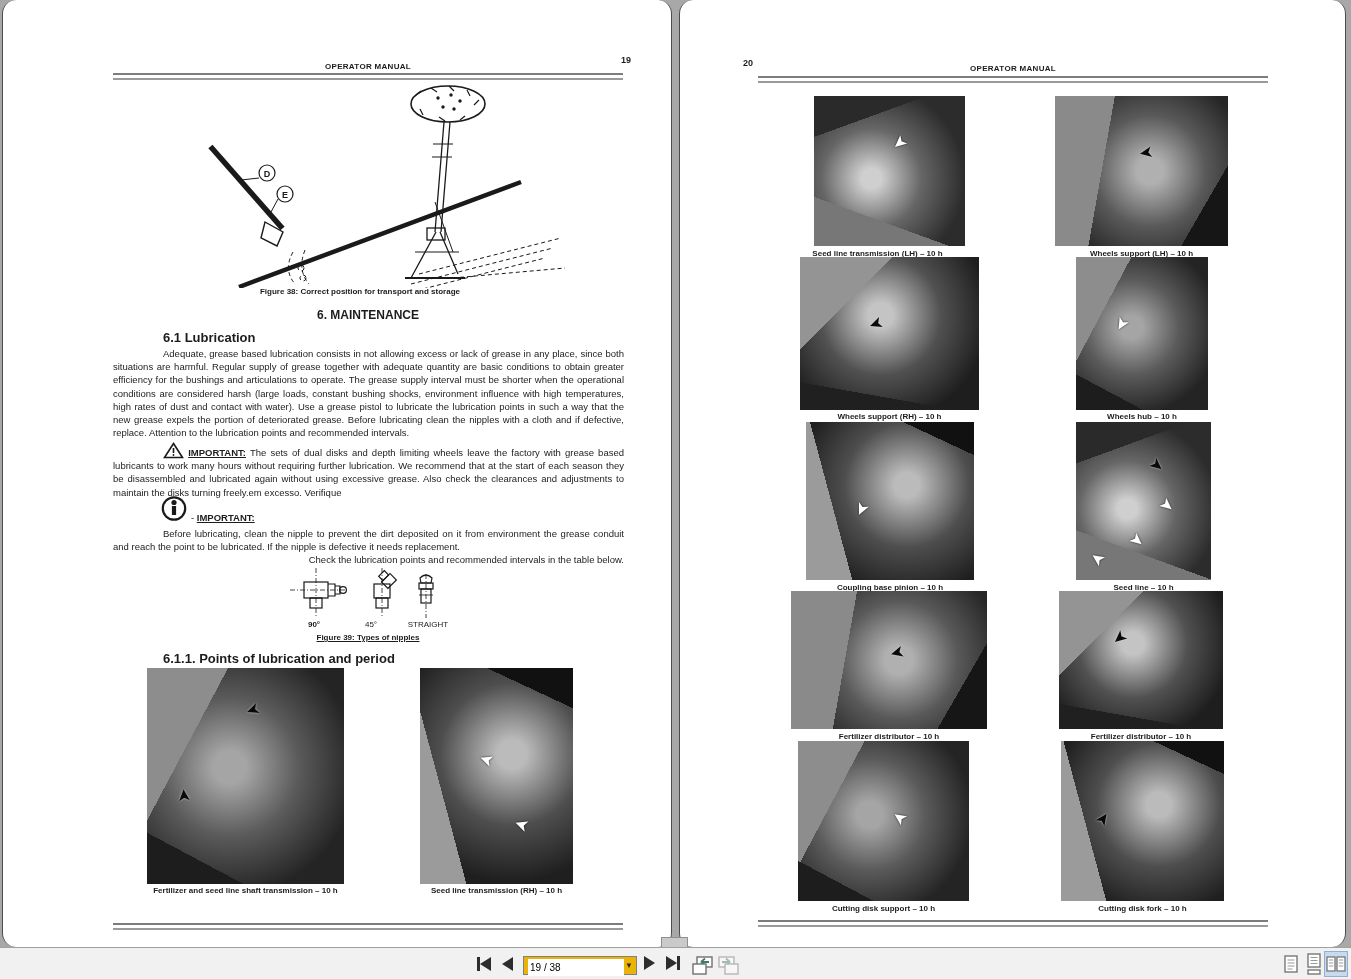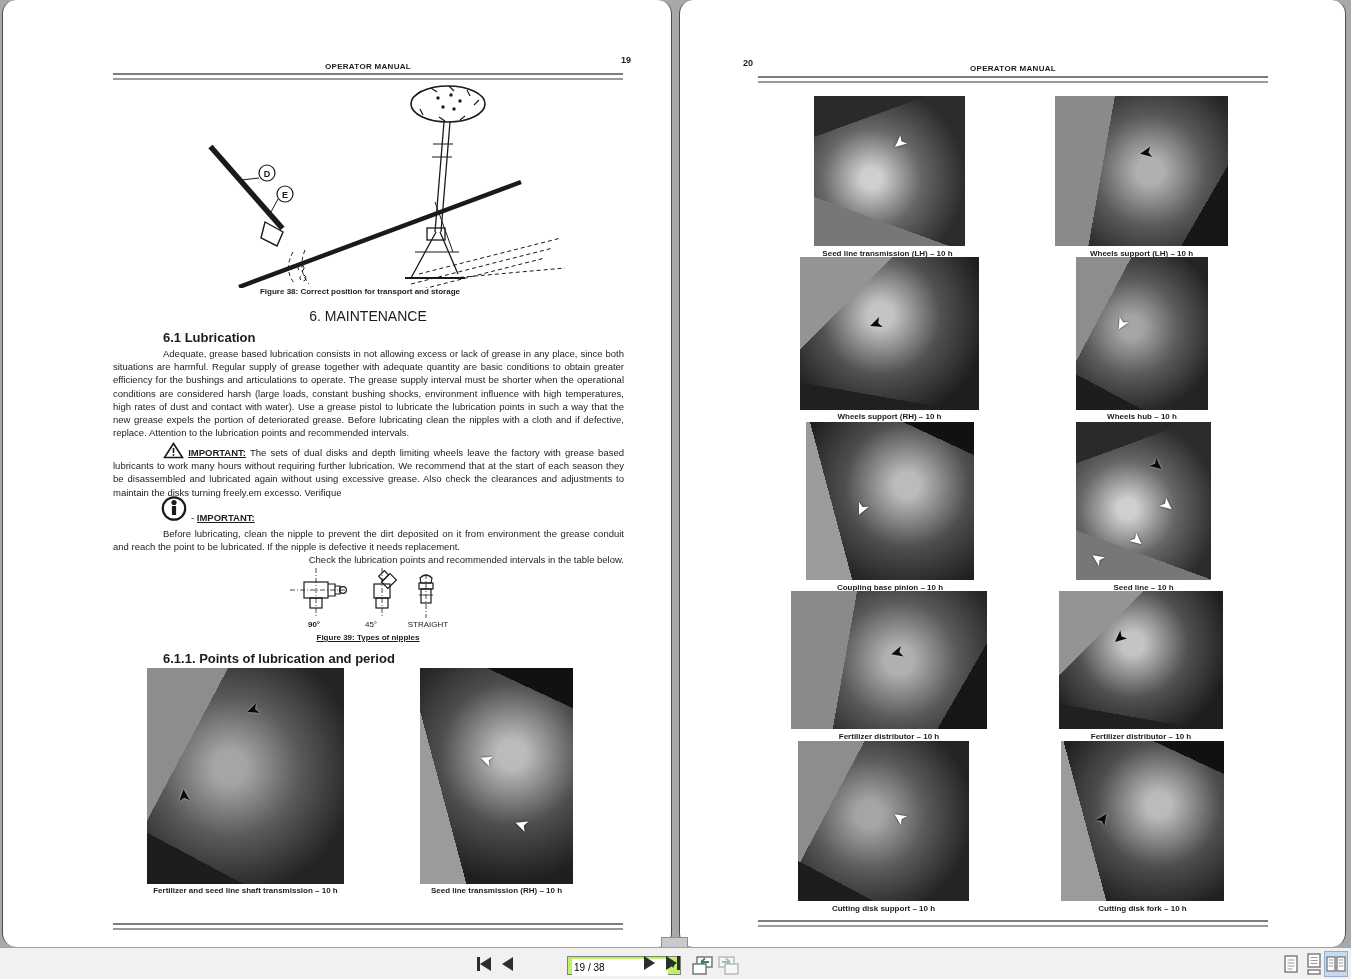--- a/index.html
+++ b/index.html
@@ -6,21 +6,21 @@
   body{width:1351px;height:979px;position:relative;overflow:hidden;
        background:#a8a8a8;font-family:"Liberation Sans",sans-serif;color:#1c1c1c;}
   .page{position:absolute;top:0;height:947px;background:#fff;
         border-left:1px solid #4c4c4c;border-right:1px solid #4c4c4c;box-sizing:border-box;border-radius:14px;}
   #page-left{left:2px;width:670px;}
   #page-right{left:679px;width:667px;}
   .abs{position:absolute;}
   .hdr{font-size:8px;font-weight:bold;letter-spacing:.3px;text-align:center;}
   .pgnum{font-size:9px;font-weight:bold;}
   .dblrule{height:3px;border-top:2px solid #7d7d7d;border-bottom:2px solid #9a9a9a;}
-  .h1{font-size:14px;font-weight:normal;text-align:center;}
+  .h1{font-size:12px;font-weight:bold;text-align:center;}
   .h2{font-size:13px;font-weight:bold;}
   .body-text{font-size:9.5px;line-height:13.2px;text-align:justify;}
   .cap{font-size:8px;font-weight:bold;text-align:center;}
   .lbl{font-weight:bold;text-decoration:underline;}
   .photo{position:absolute;overflow:hidden;background:#555;}
   .photo::before{content:"";position:absolute;inset:0;}
   .v1::before{background:linear-gradient(28deg,#1d1d1d 0 16%,transparent 16%),
     linear-gradient(118deg,#8d8d8d 0 26%,transparent 26%),
     radial-gradient(circle at 42% 46%,#a5a5a5 0 10%,#5b5b5b 42%,#242424 78%);}
   .v2::before{background:linear-gradient(205deg,#111 0 14%,transparent 14%),
@@ -41,21 +41,21 @@
   
   #toolbar{position:absolute;left:0;top:947px;width:1351px;height:32px;
            background:#f1f1f1;border-top:1px solid #a0a0a0;box-sizing:border-box;}
   #splitter-notch{position:absolute;left:661px;top:937px;width:27px;height:10px;
            background:#cacaca;border:1px solid #8f8f8f;border-bottom:none;box-sizing:border-box;}
   .navbtn{position:absolute;top:6px;height:20px;display:flex;align-items:center;cursor:pointer;}
   .tri-l{width:0;height:0;border-top:7px solid transparent;border-bottom:7px solid transparent;border-right:11px solid #2d2d2d;}
   .tri-r{width:0;height:0;border-top:7px solid transparent;border-bottom:7px solid transparent;border-left:11px solid #2d2d2d;}
   .vbar{width:3px;height:14px;background:#2d2d2d;}
   #page-box{position:absolute;left:523px;top:956px;width:114px;height:19px;
-            border:1px solid #808080;background:#bef264;box-sizing:border-box;margin-left:44px;}
+            border:1px solid #808080;background:#eab308;box-sizing:border-box;}
   #page-box input{border:none;outline:none;width:92px;height:15px;margin:1px 0 0 4px;
             font-size:10px;font-family:"Liberation Sans",sans-serif;}
   #page-box .caret{position:absolute;right:3px;top:4px;font-size:8px;color:#2d2d2d;}
   .viewbtn{position:absolute;top:954px;cursor:pointer;}
   .layoutbtn{position:absolute;top:951px;width:22px;height:26px;display:flex;
              align-items:center;justify-content:center;cursor:pointer;box-sizing:border-box;}
   .layoutbtn.sel{background:#c8daee;border:1px solid #8fb0d4;}
   svg text{font-family:"Liberation Sans",sans-serif;}
 </style>
 </head>
@@ -187,21 +187,21 @@
 </div>
 
 <div class="page" id="page-right">
   <div class="abs pgnum" style="left:63px;top:58px;">20</div>
   <div class="abs hdr" style="left:78px;top:64px;width:510px;">OPERATOR MANUAL</div>
   <div class="abs dblrule" style="left:78px;top:76px;width:510px;"></div>
 
   <div class="photo v3" style="left:134px;top:96px;width:151px;height:150px;">
     <span class="arrow aw" style="left:80px;top:40px;transform:rotate(140deg);">➤</span>
   </div>
-  <div class="abs cap" style="left:132px;top:249px;width:151px;">Seed line transmission (LH) – 10 h</div>
+  <div class="abs cap" style="left:122px;top:249px;width:151px;">Seed line transmission (LH) – 10 h</div>
 
   <div class="photo v4" style="left:375px;top:96px;width:173px;height:150px;">
     <span class="arrow ab" style="left:85px;top:50px;transform:rotate(170deg);">➤</span>
   </div>
   <div class="abs cap" style="left:375px;top:249px;width:173px;">Wheels support (LH) – 10 h</div>
 
   <div class="photo v5" style="left:120px;top:257px;width:179px;height:153px;">
     <span class="arrow ab" style="left:70px;top:60px;transform:rotate(160deg);">➤</span>
   </div>
   <div class="abs cap" style="left:120px;top:412px;width:179px;">Wheels support (RH) – 10 h</div>

